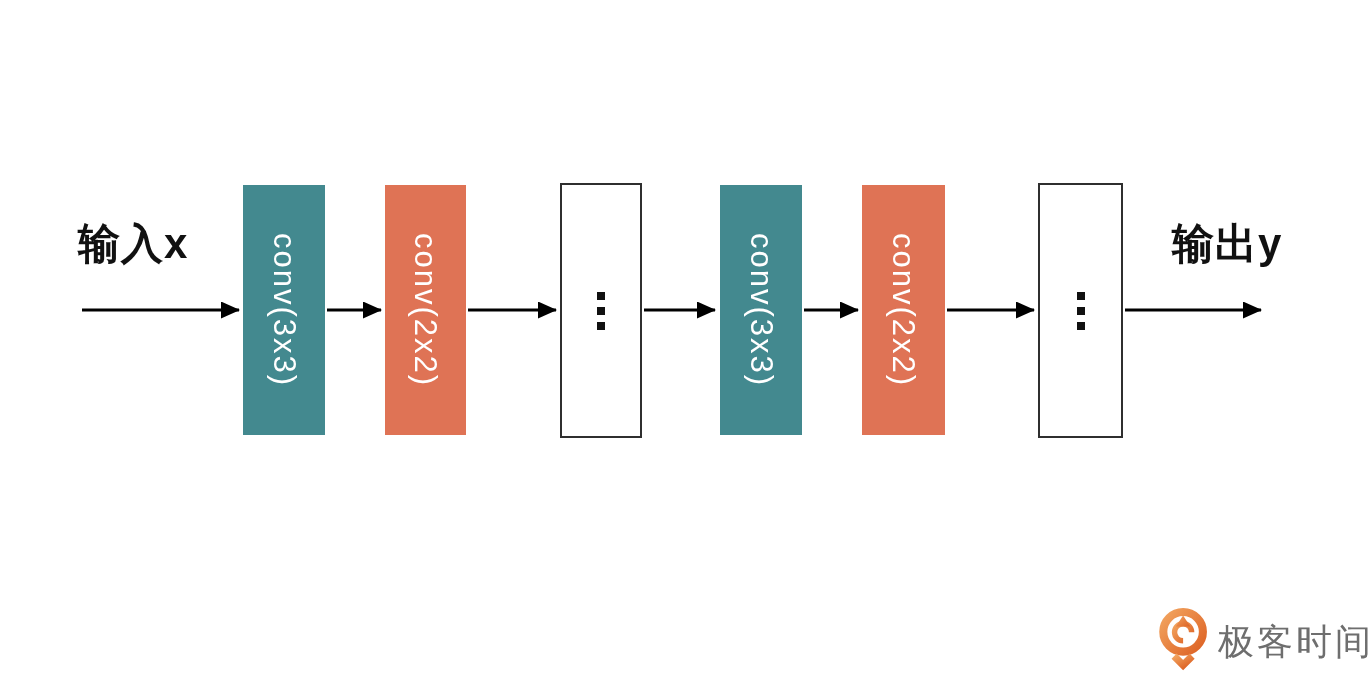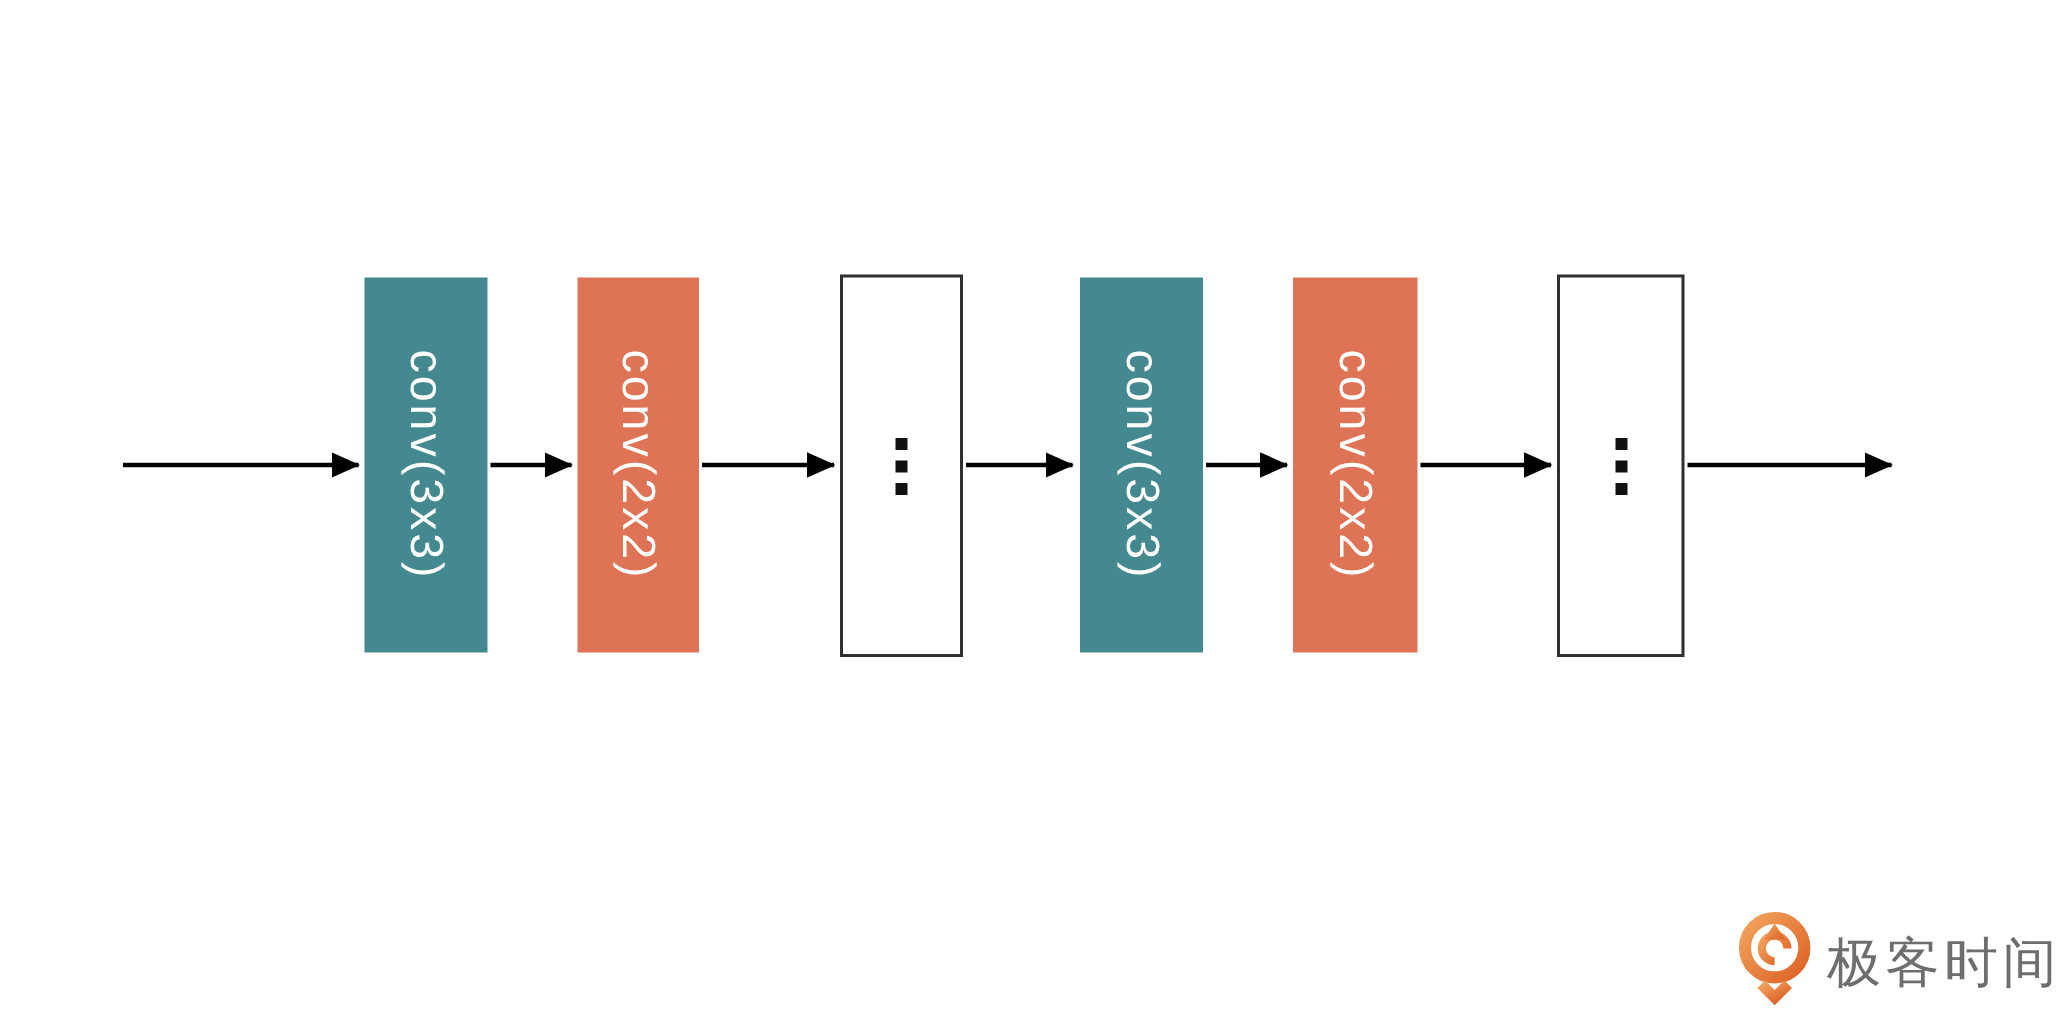--- a/index.html
+++ b/index.html
@@ -58,20 +58,22 @@
     white-space: nowrap;
     line-height: 1;
     padding-top: 6px;
   }
 </style>
 </head>
 <body>
 
 <div class="canvas">
 
+  <div class="io-label input" style="color: rgb(17, 17, 17);">输入x</div>
+  <div class="io-label output" style="color: rgb(17, 17, 17);">输出y</div>
 
   <svg class="arrow-layer" width="1372" height="689">
     <defs>
       <marker id="ah" markerUnits="userSpaceOnUse" markerWidth="19" markerHeight="17" refX="18" refY="8.5" orient="auto">
         <path class="arrow-head" d="M0,0 L19,8.5 L0,17 Z"></path>
       </marker>
     </defs>
     <line class="flow-line" x1="82" y1="310" x2="239" y2="310" marker-end="url(#ah)"></line>
     <line class="flow-line" x1="327" y1="310" x2="381" y2="310" marker-end="url(#ah)"></line>
     <line class="flow-line" x1="468" y1="310" x2="556" y2="310" marker-end="url(#ah)"></line>

